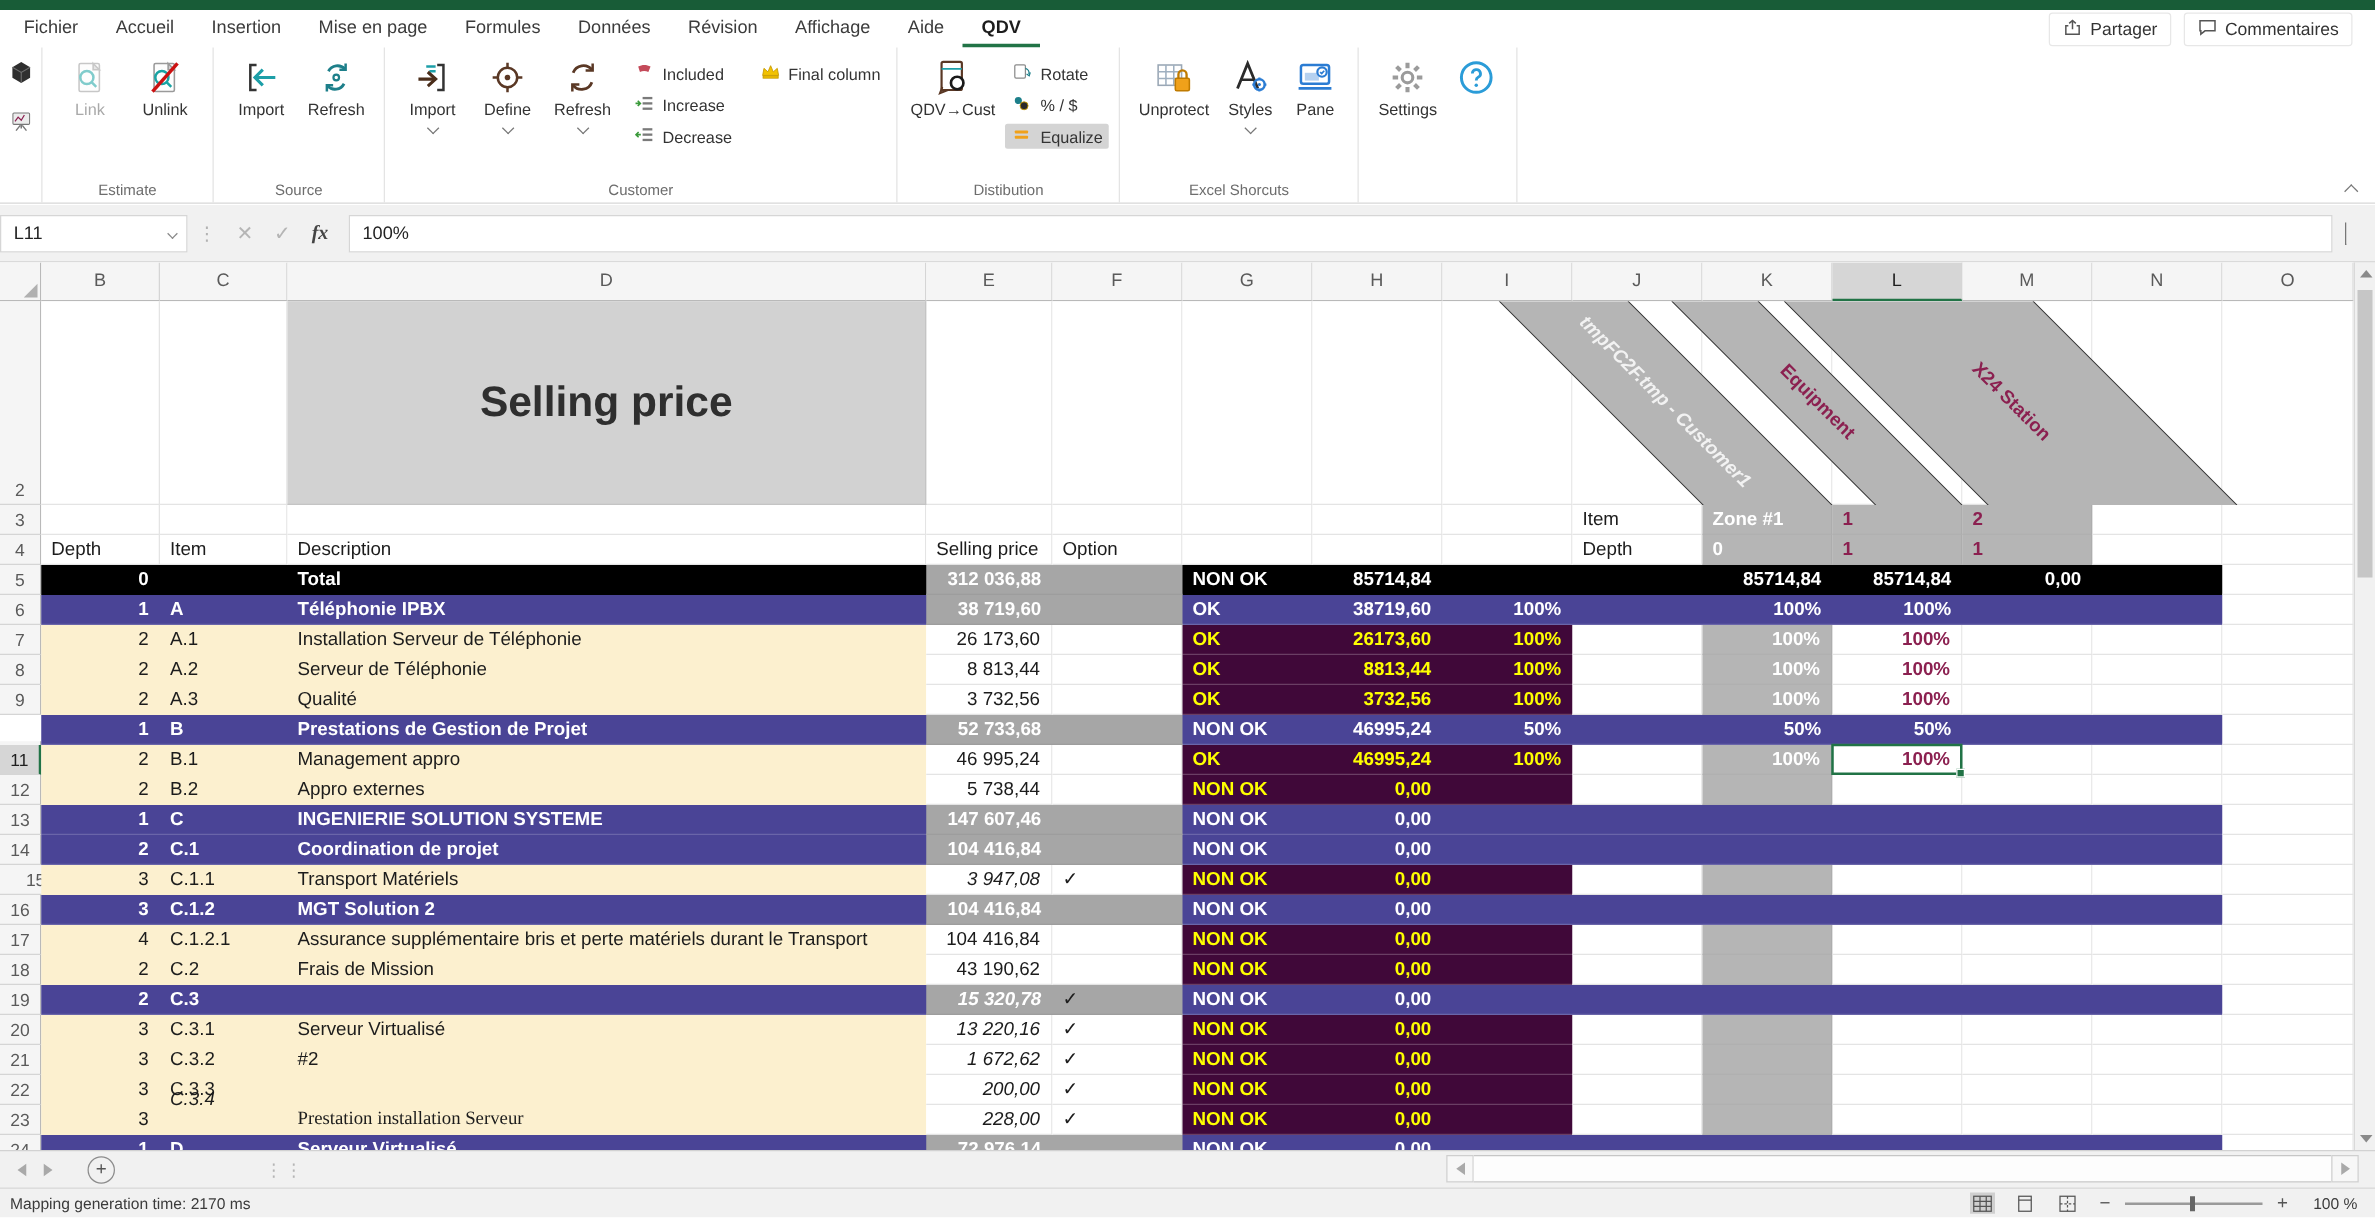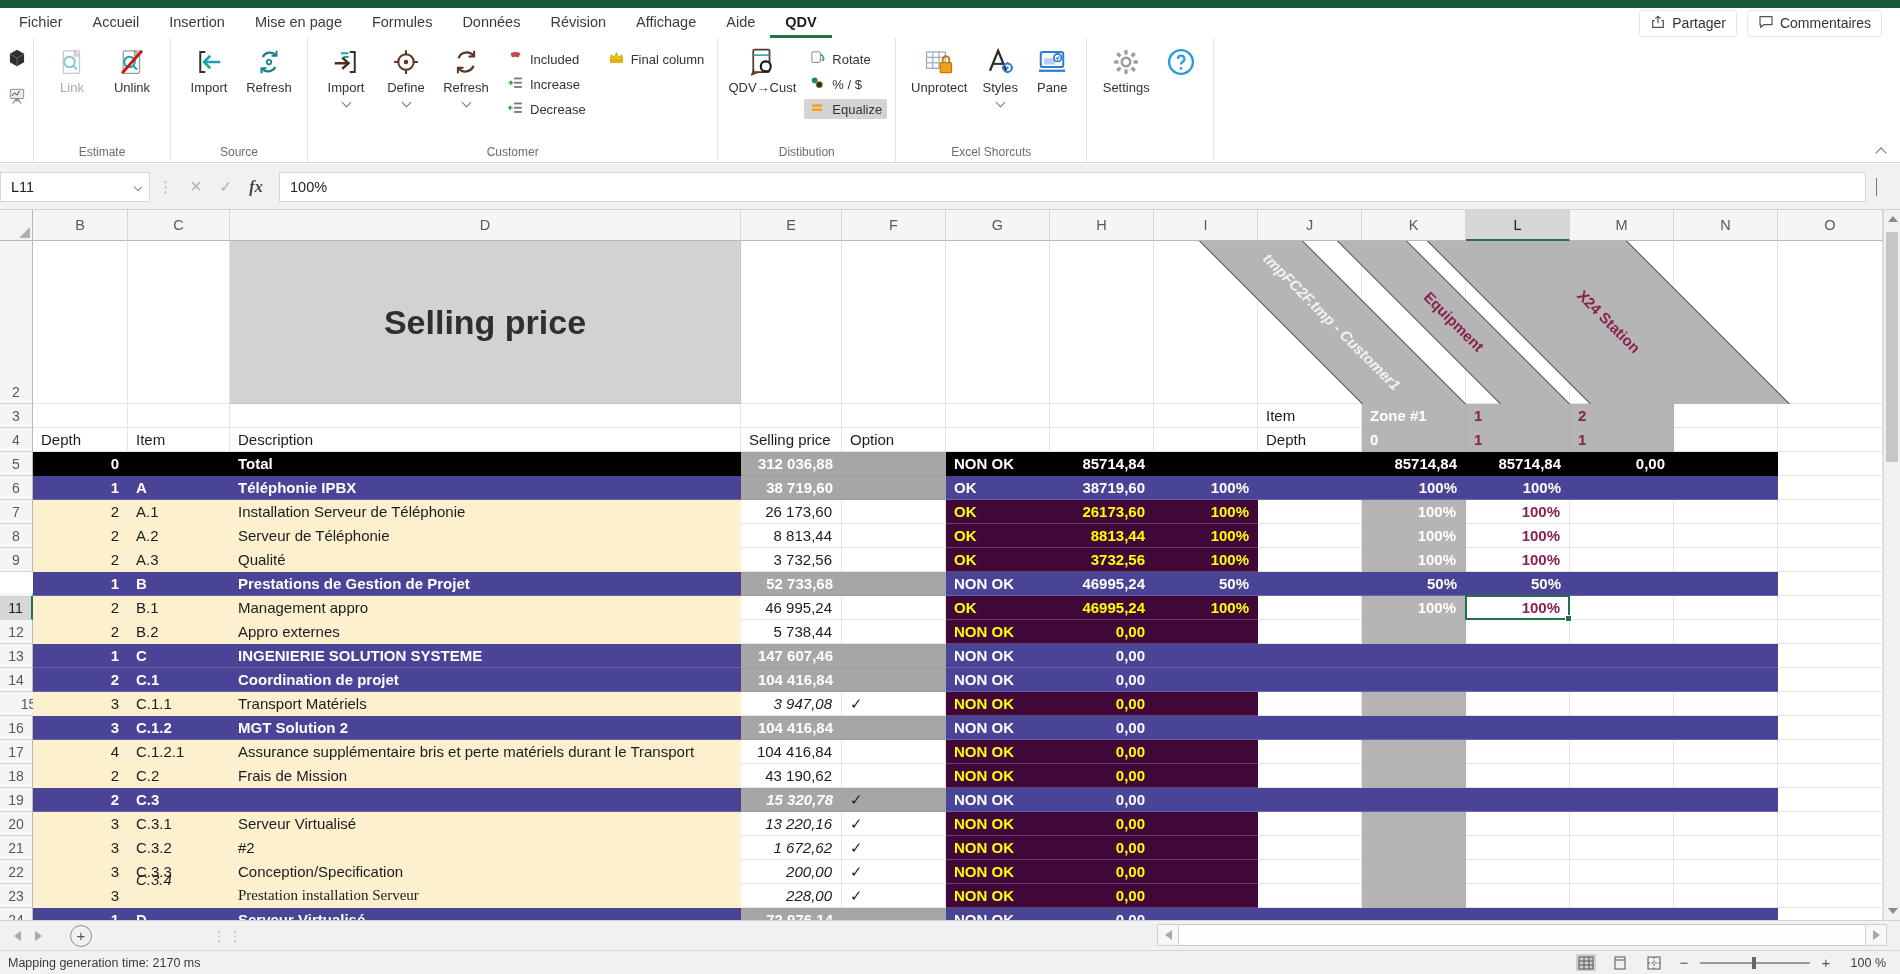--- a/index.html
+++ b/index.html
@@ -706,21 +706,20 @@
       <div class="cell txt tr b yt" style="left: 1050px; top: 626px; width: 104px; height: 24px; line-height: 23px;">0,00</div>
       <div class="cell wcell" style="left: 1258px; top: 626px; width: 104px; height: 24px; line-height: 23px;"></div>
       <div class="cell graycell tr b wt" style="left: 1362px; top: 626px; width: 104px; height: 24px; line-height: 23px;"></div>
       <div class="cell wcell tr b rt" style="left: 1466px; top: 626px; width: 104px; height: 24px; line-height: 23px;"></div>
       <div class="cell wcell" style="left: 1570px; top: 626px; width: 104px; height: 24px; line-height: 23px;"></div>
       <div class="cell wcell" style="left: 1674px; top: 626px; width: 104px; height: 24px; line-height: 23px;"></div>
       <div class="cell wcell" style="left: 1778px; top: 626px; width: 105px; height: 24px; line-height: 23px;"></div>
       <div class="cell band cream" style="left: 33px; top: 650px; width: 708px; height: 24px; line-height: 23px;"></div>
       <div class="cell txt tr" style="left: 33px; top: 650px; width: 95px; height: 24px; line-height: 23px;">3</div>
       <div class="cell txt tl" style="left: 128px; top: 650px; width: 102px; height: 24px; line-height: 23px;">C.3.3</div>
-      <div class="cell txt tl" style="left: 230px; top: 650px; width: 511px; height: 24px; line-height: 23px;">Conception/Specification</div>
       <div class="cell wcell tr it" style="left: 741px; top: 650px; width: 101px; height: 24px; line-height: 23px;">200,00</div>
       <div class="cell wcell tl" style="left: 842px; top: 650px; width: 104px; height: 24px; line-height: 23px;">✓</div>
       <div class="cell band maroon" style="left: 946px; top: 650px; width: 312px; height: 24px; line-height: 23px;"></div>
       <div class="cell txt tl b yt" style="left: 946px; top: 650px; width: 104px; height: 24px; line-height: 23px;">NON OK</div>
       <div class="cell txt tr b yt" style="left: 1050px; top: 650px; width: 104px; height: 24px; line-height: 23px;">0,00</div>
       <div class="cell wcell" style="left: 1258px; top: 650px; width: 104px; height: 24px; line-height: 23px;"></div>
       <div class="cell graycell tr b wt" style="left: 1362px; top: 650px; width: 104px; height: 24px; line-height: 23px;"></div>
       <div class="cell wcell tr b rt" style="left: 1466px; top: 650px; width: 104px; height: 24px; line-height: 23px;"></div>
       <div class="cell wcell" style="left: 1570px; top: 650px; width: 104px; height: 24px; line-height: 23px;"></div>
       <div class="cell wcell" style="left: 1674px; top: 650px; width: 104px; height: 24px; line-height: 23px;"></div>

